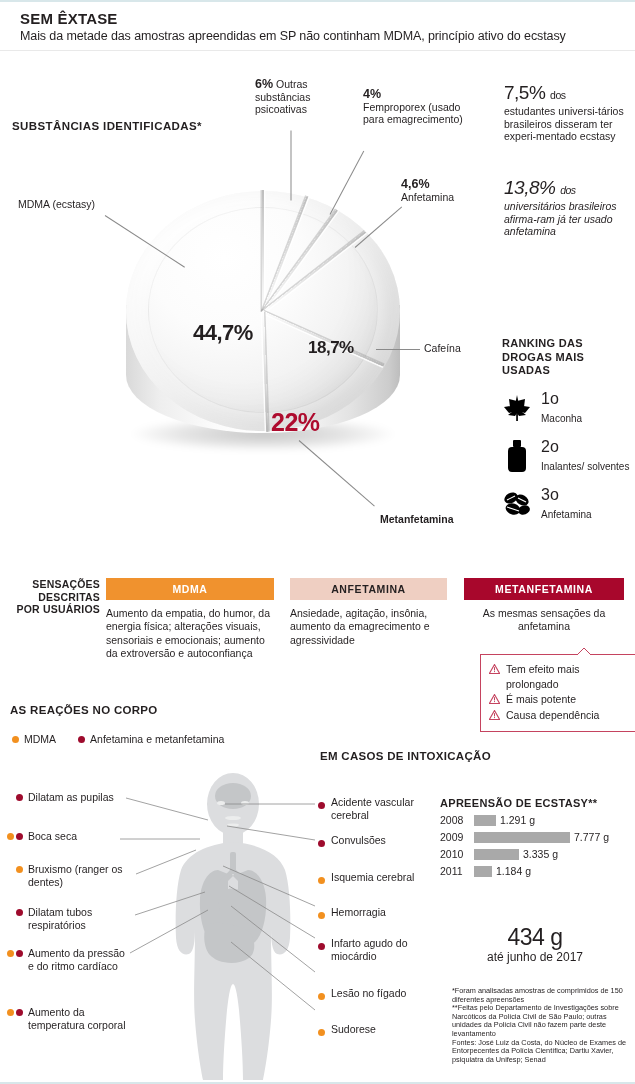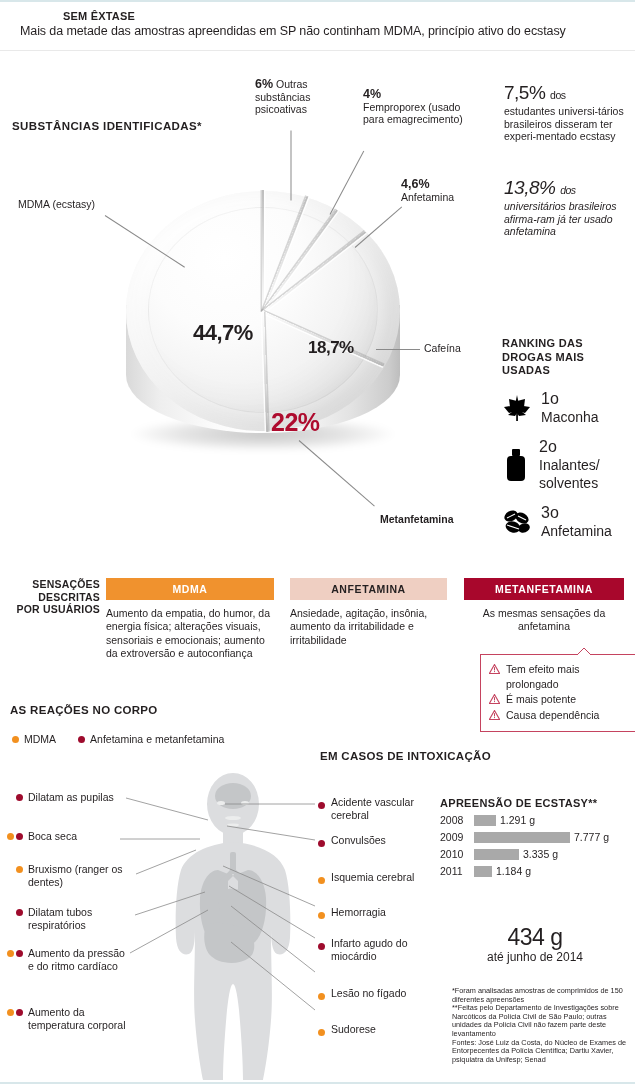--- a/index.html
+++ b/index.html
@@ -14,23 +14,22 @@
     position: relative;
     width: 635px; height: 1084px;
     background: #ffffff;
     border-top: 2px solid #d8e7ea;
     border-bottom: 2px solid #d8e7ea;
   }
 
   
   #header { position: absolute; left: 20px; top: 8px; width: 600px; }
   .kicker {
-    font-size: 11px; font-weight: bold; letter-spacing: .2px;
+    font-size: 15px; font-weight: bold; letter-spacing: .2px;
     color: #231f20;
-    margin-left: 43px;
   }
   .deck {
     font-size: 12.5px; color: #231f20; margin-top: 2px;
     letter-spacing: -0.1px;
   }
   .hdr-rule {
     position: absolute; left: 0; top: 48px; width: 635px;
     height: 1px; background: #e9e9e9;
   }
 
@@ -95,21 +94,21 @@
   .stat .num { font-size: 19px; color: #231f20; letter-spacing: -.5px; }
   .stat .num small { font-size: 10.5px; }
   .stat .txt { font-size: 10.5px; line-height: 12.6px; color: #231f20; margin-top: 1px; }
 
   
   #ranking { position: absolute; left: 502px; top: 335px; width: 130px; }
   #ranking .rk-title { font-size: 11px; font-weight: bold; line-height: 13.5px; letter-spacing: .3px; }
   .rk-row { display: flex; align-items: center; gap: 9px; margin-top: 12px; }
   .rk-ico { width: 30px; height: 34px; display: flex; align-items: center; justify-content: center; }
   .rk-txt .rank { font-size: 16px; line-height: 16px; }
-  .rk-txt .name { font-size: 14px; line-height: 12px; }
+  .rk-txt .name { font-size: 10px; line-height: 12px; }
 
   
   #sensations { position: absolute; left: 0; top: 572px; width: 635px; }
   #sens-label {
     position: absolute; left: 14px; top: 4px; width: 86px;
     text-align: right; font-size: 10.5px; font-weight: bold; line-height: 12.6px;
     letter-spacing: .2px;
   }
   .sens-col { position: absolute; top: 4px; }
   .sens-head {
@@ -305,21 +304,21 @@
   <div id="sensations">
     <div id="sens-label">SENSAÇÕES DESCRITAS POR USUÁRIOS</div>
 
     <div class="sens-col" style="left:106px; width:168px;">
       <div class="sens-head" style="background:#F0922E; color:#ffffff;">MDMA</div>
       <div class="sens-body">Aumento da empatia, do humor, da energia física; alterações visuais, sensoriais e emocionais; aumento da extroversão e autoconfiança</div>
     </div>
 
     <div class="sens-col" style="left:290px; width:157px;">
       <div class="sens-head" style="background:#EFCFC2; color:#231f20;">ANFETAMINA</div>
-      <div class="sens-body">Ansiedade, agitação, insônia, aumento da irritabilidade e irritabilidade</div>
+      <div class="sens-body">Ansiedade, agitação, insônia, aumento da emagrecimento e agressividade</div>
     </div>
 
     <div class="sens-col" style="left:464px; width:160px;">
       <div class="sens-head" style="background:#A8072C; color:#ffffff;">METANFETAMINA</div>
       <div class="sens-body center">As mesmas sensações da anfetamina</div>
     </div>
   </div>
 
   <div class="warnbox" style="left:464px; top:652px; width:162px;margin-left:16px;">
     <div class="warn-pointer">
@@ -512,21 +511,21 @@
     </div>
     <div class="sz-row">
       <span class="sz-year">2011</span>
       <span class="sz-bar" style="width:18px;"></span>
       <span class="sz-val">1.184 g</span>
     </div>
   </div>
 
   <div id="total">
     <div class="tnum">434 g</div>
-    <div class="tsub">até junho de 2014</div>
+    <div class="tsub">até junho de 2017</div>
   </div>
 
   <div id="notes">
     <p>*Foram analisadas amostras de comprimidos de 150 diferentes apreensões</p>
     <p>**Feitas pelo Departamento de Investigações sobre Narcóticos da Polícia Civil de São Paulo; outras unidades da Polícia Civil não fazem parte deste levantamento</p>
     <p>Fontes: José Luiz da Costa, do Núcleo de Exames de Entorpecentes da Polícia Científica; Dartiu Xavier, psiquiatra da Unifesp; Senad</p>
   </div>
 
 </div>
 

